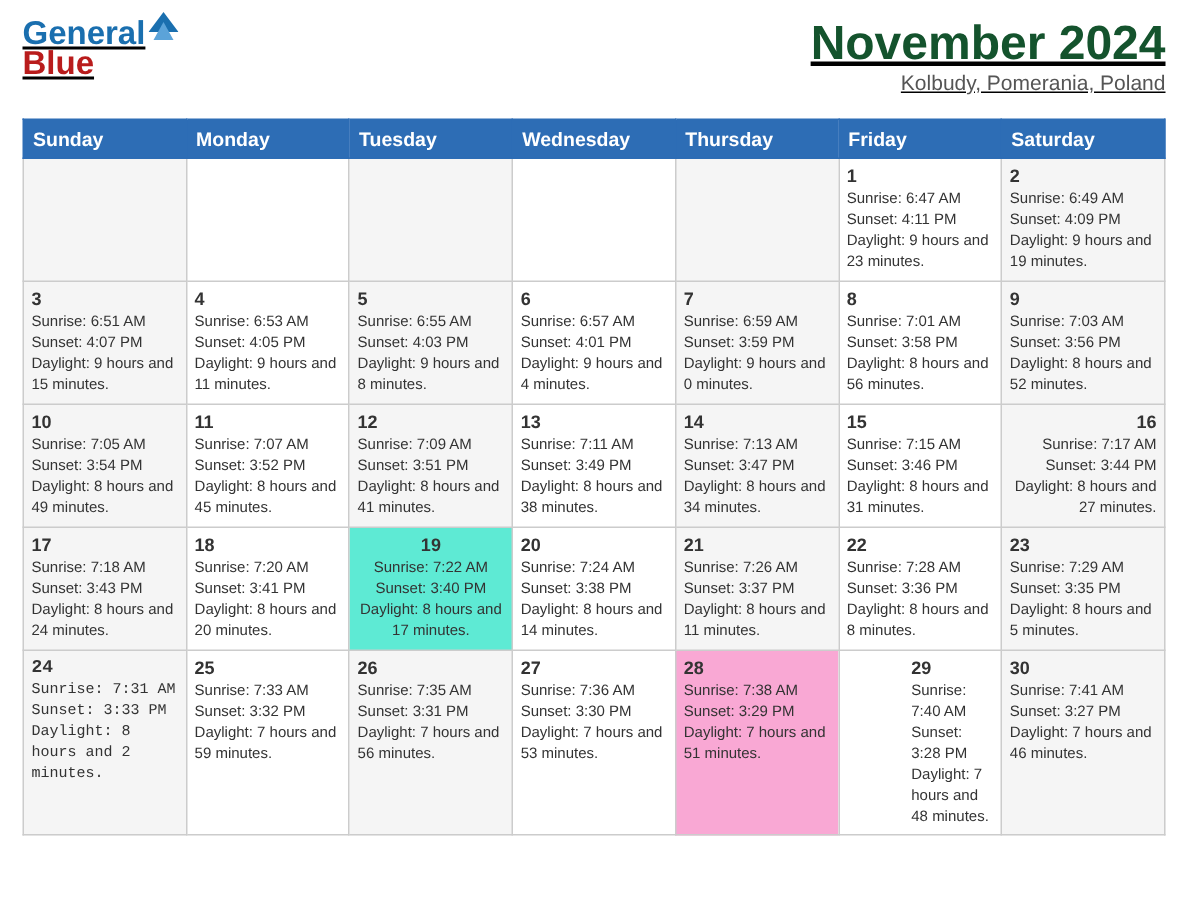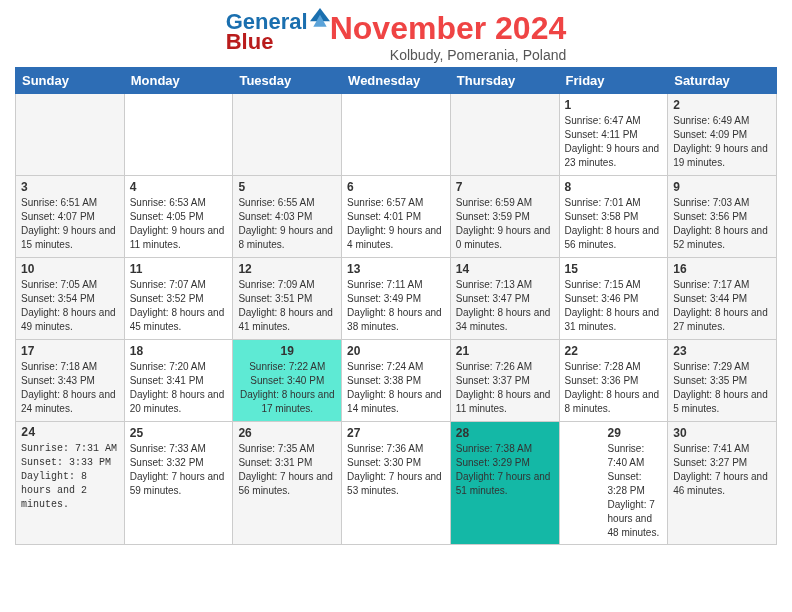--- a/index.html
+++ b/index.html
@@ -9,23 +9,24 @@
       width: 792px;
       height: 612px;
       overflow: hidden;
     }
     .container {
       width: 792px;
       padding: 10px 15px 10px 15px;
     }
     .header {
       display: flex;
-      justify-content: center;
+      justify-content: space-between;
       align-items: flex-start;
-      margin-bottom: 4px;
+      margin-bottom: 16px;
+      text-decoration: underline;
     }
     .logo {
       display: flex;
       align-items: center;
     }
     .logo-text {
       font-size: 22px;
       font-weight: bold;
       color: #333;
       line-height: 1.1;
@@ -38,21 +39,21 @@
       height: 20px;
       margin-left: 2px;
       margin-top: -8px;
     }
     .title-block {
       text-align: right;
     }
     .month-title {
       font-size: 32px;
       font-weight: bold;
-      color: #ef4444;
+      color: #14532d;
     }
     .location {
       font-size: 14px;
       color: #555;
     }
     table {
       width: 100%;
       border-collapse: collapse;
       table-layout: fixed;
     }
@@ -242,21 +243,21 @@
 Daylight: 8 hours
 and 34 minutes.</div>
           </td>
           <td style="background: rgb(255, 255, 255);">
             <span class="day-num">15</span>
             <div class="day-info">Sunrise: 7:15 AM
 Sunset: 3:46 PM
 Daylight: 8 hours
 and 31 minutes.</div>
           </td>
-          <td style="background: rgb(245, 245, 245);">
+          <td style="background: rgb(245, 245, 245); text-align: right;">
             <span class="day-num">16</span>
             <div class="day-info">Sunrise: 7:17 AM
 Sunset: 3:44 PM
 Daylight: 8 hours
 and 27 minutes.</div>
           </td>
         </tr>
         <tr>
           <td style="background: rgb(245, 245, 245);">
             <span class="day-num">17</span>
@@ -330,21 +331,21 @@
 Daylight: 7 hours
 and 56 minutes.</div>
           </td>
           <td style="background: rgb(255, 255, 255);">
             <span class="day-num">27</span>
             <div class="day-info">Sunrise: 7:36 AM
 Sunset: 3:30 PM
 Daylight: 7 hours
 and 53 minutes.</div>
           </td>
-          <td style="background: #14b8a6;">
+          <td style="background: #f9a8d4;">
             <span class="day-num">28</span>
             <div class="day-info">Sunrise: 7:38 AM
 Sunset: 3:29 PM
 Daylight: 7 hours
 and 51 minutes.</div>
           </td>
           <td style="background: rgb(255, 255, 255); padding-left: 48px;">
             <span class="day-num">29</span>
             <div class="day-info">Sunrise: 7:40 AM
 Sunset: 3:28 PM

